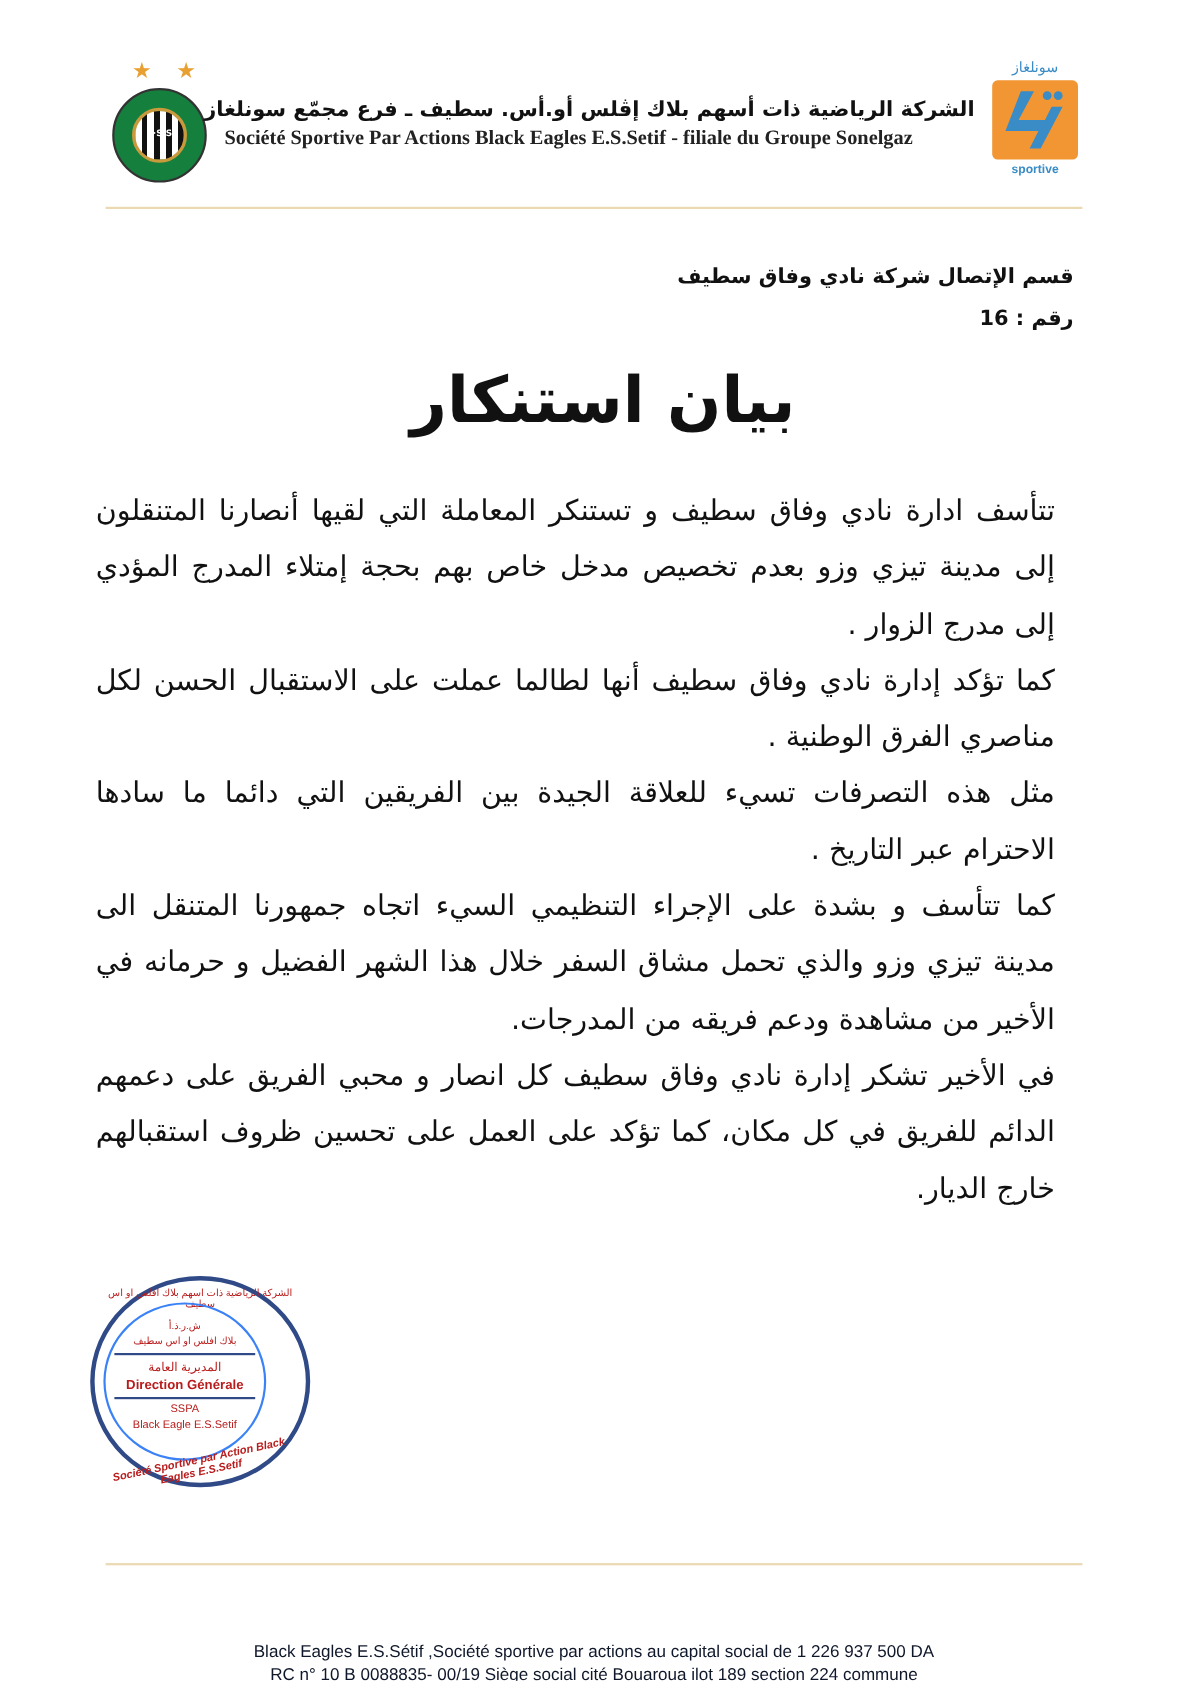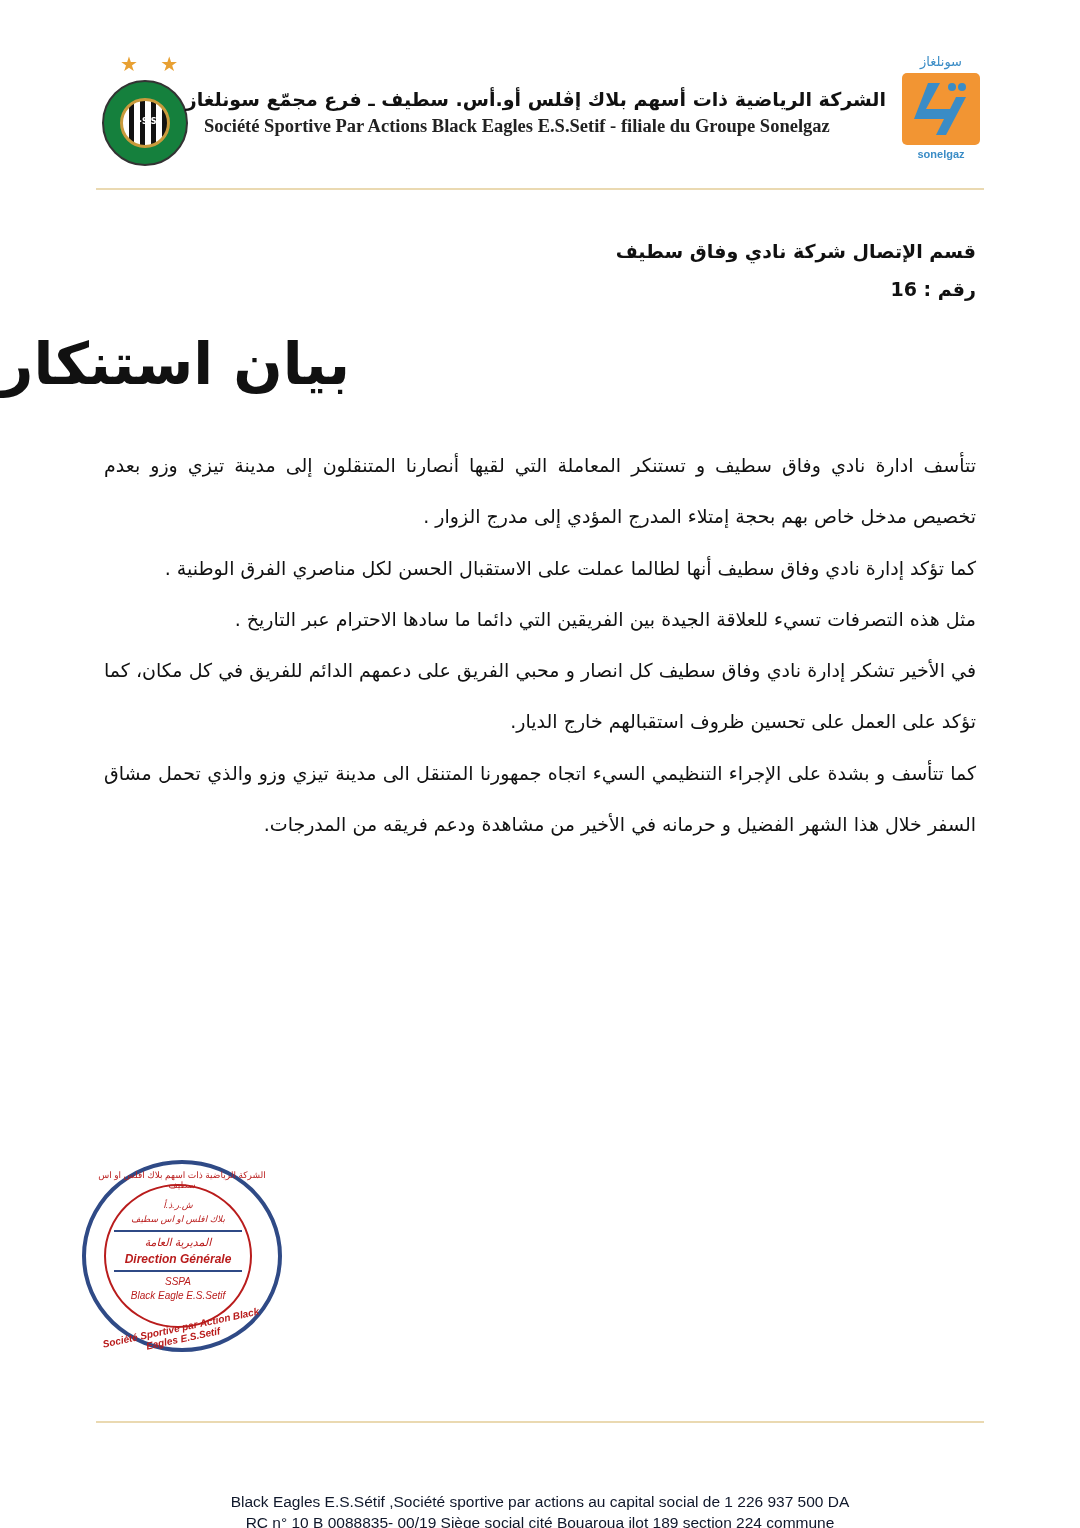--- a/index.html
+++ b/index.html
@@ -140,36 +140,36 @@
       right: 104px;
       top: 232px;
       direction: rtl;
       text-align: right;
       font-size: 19px;
       font-weight: bold;
       line-height: 38px;
     }
     .title {
       position: absolute;
-      left: 0;
+      left: 16px;
       right: 0;
       top: 330px;
-      text-align: left;
+      text-align: center;
       direction: rtl;
       font-size: 58px;
       font-weight: bold;
       letter-spacing: 1px;
     }
     .body-text {
       position: absolute;
-      left: 104px;
+      left: 87px;
       top: 440px;
       width: 872px;
       direction: rtl;
-      font-size: 19px;
+      font-size: 26px;
       line-height: 51.3px;
       text-align: justify;
       text-align-last: right;
       color: #111;
     }
     .body-text p {
       margin: 0;
     }
     .stamp {
       position: absolute;
@@ -178,28 +178,27 @@
       width: 200px;
       height: 192px;
       border: 4px solid #2f4a86;
       border-radius: 50%;
       box-sizing: border-box;
       color: #b91c1c;
       font-family: "Liberation Sans", sans-serif;
     }
     .stamp-inner {
       position: absolute;
-      left: 18px;
+      left: 8px;
       top: 20px;
       width: 148px;
       height: 144px;
-      border: 2px solid #b91c1c;
+      border: 2px solid #3b82f6;
       border-radius: 50%;
       box-sizing: border-box;
-      font-style: italic;
     }
     .stamp-ring-top {
       position: absolute;
       left: 0;
       right: 0;
       top: 6px;
       text-align: center;
       font-size: 9px;
       direction: rtl;
     }
@@ -259,39 +258,39 @@
 
   <div class="sonelgaz">
     <div class="sonelgaz-ar">سونلغاز</div>
     <div class="sonelgaz-box">
       <svg width="62" height="60" viewBox="0 0 62 60">
         <polygon points="18,4 30,4 16,30 40,30 46,18 56,18 36,56 26,56 34,40 4,40" fill="#3a8cc6"></polygon>
         <circle cx="42" cy="8" r="4" fill="#3a8cc6"></circle>
         <circle cx="52" cy="8" r="4" fill="#3a8cc6"></circle>
       </svg>
     </div>
-    <div class="sonelgaz-en">sonelgaz</div>
+    <div class="sonelgaz-en">sportive</div>
   </div>
 </div>
 
 <div class="rule" style="top:188px;"></div>
 
 <div class="dept">
   <div>قسم الإتصال شركة نادي وفاق سطيف</div>
   <div>رقم : 16</div>
 </div>
 
 <div class="title">بيان استنكار</div>
 
 <div class="body-text">
   <p>تتأسف ادارة نادي وفاق سطيف و تستنكر المعاملة التي لقيها أنصارنا المتنقلون إلى مدينة تيزي وزو بعدم تخصيص مدخل خاص بهم بحجة إمتلاء المدرج المؤدي إلى مدرج الزوار .</p>
   <p>كما تؤكد إدارة نادي وفاق سطيف أنها لطالما عملت على الاستقبال الحسن لكل مناصري الفرق الوطنية .</p>
   <p>مثل هذه التصرفات تسيء للعلاقة الجيدة بين الفريقين التي دائما ما سادها الاحترام عبر التاريخ .</p>
+  <p>كما تتأسف و بشدة على الإجراء التنظيمي السيء اتجاه جمهورنا المتنقل الى مدينة تيزي وزو والذي تحمل مشاق السفر خلال هذا الشهر الفضيل و حرمانه في الأخير من مشاهدة ودعم فريقه من المدرجات.</p>
   <p>في الأخير تشكر إدارة نادي وفاق سطيف كل انصار و محبي الفريق على دعمهم الدائم للفريق في كل مكان، كما تؤكد على العمل على تحسين ظروف استقبالهم خارج الديار.</p>
-  <p>كما تتأسف و بشدة على الإجراء التنظيمي السيء اتجاه جمهورنا المتنقل الى مدينة تيزي وزو والذي تحمل مشاق السفر خلال هذا الشهر الفضيل و حرمانه في الأخير من مشاهدة ودعم فريقه من المدرجات.</p>
 </div>
 
 <div class="stamp">
   <div class="stamp-ring-top">الشركة الرياضية ذات اسهم بلاك افلس او اس سطيف</div>
   <div class="stamp-inner">
     <div class="stamp-text" style="top:14px;font-size:9px;direction:rtl;">ش.ر.ذ.أ</div>
     <div class="stamp-text" style="top:28px;font-size:9px;direction:rtl;">بلاك افلس او اس سطيف</div>
     <div class="stamp-line" style="top:44px;"></div>
     <div class="stamp-text" style="top:50px;font-size:11px;direction:rtl;">المديرية العامة</div>
     <div class="stamp-text" style="top:66px;font-size:12px;font-weight:bold;">Direction Générale</div>

